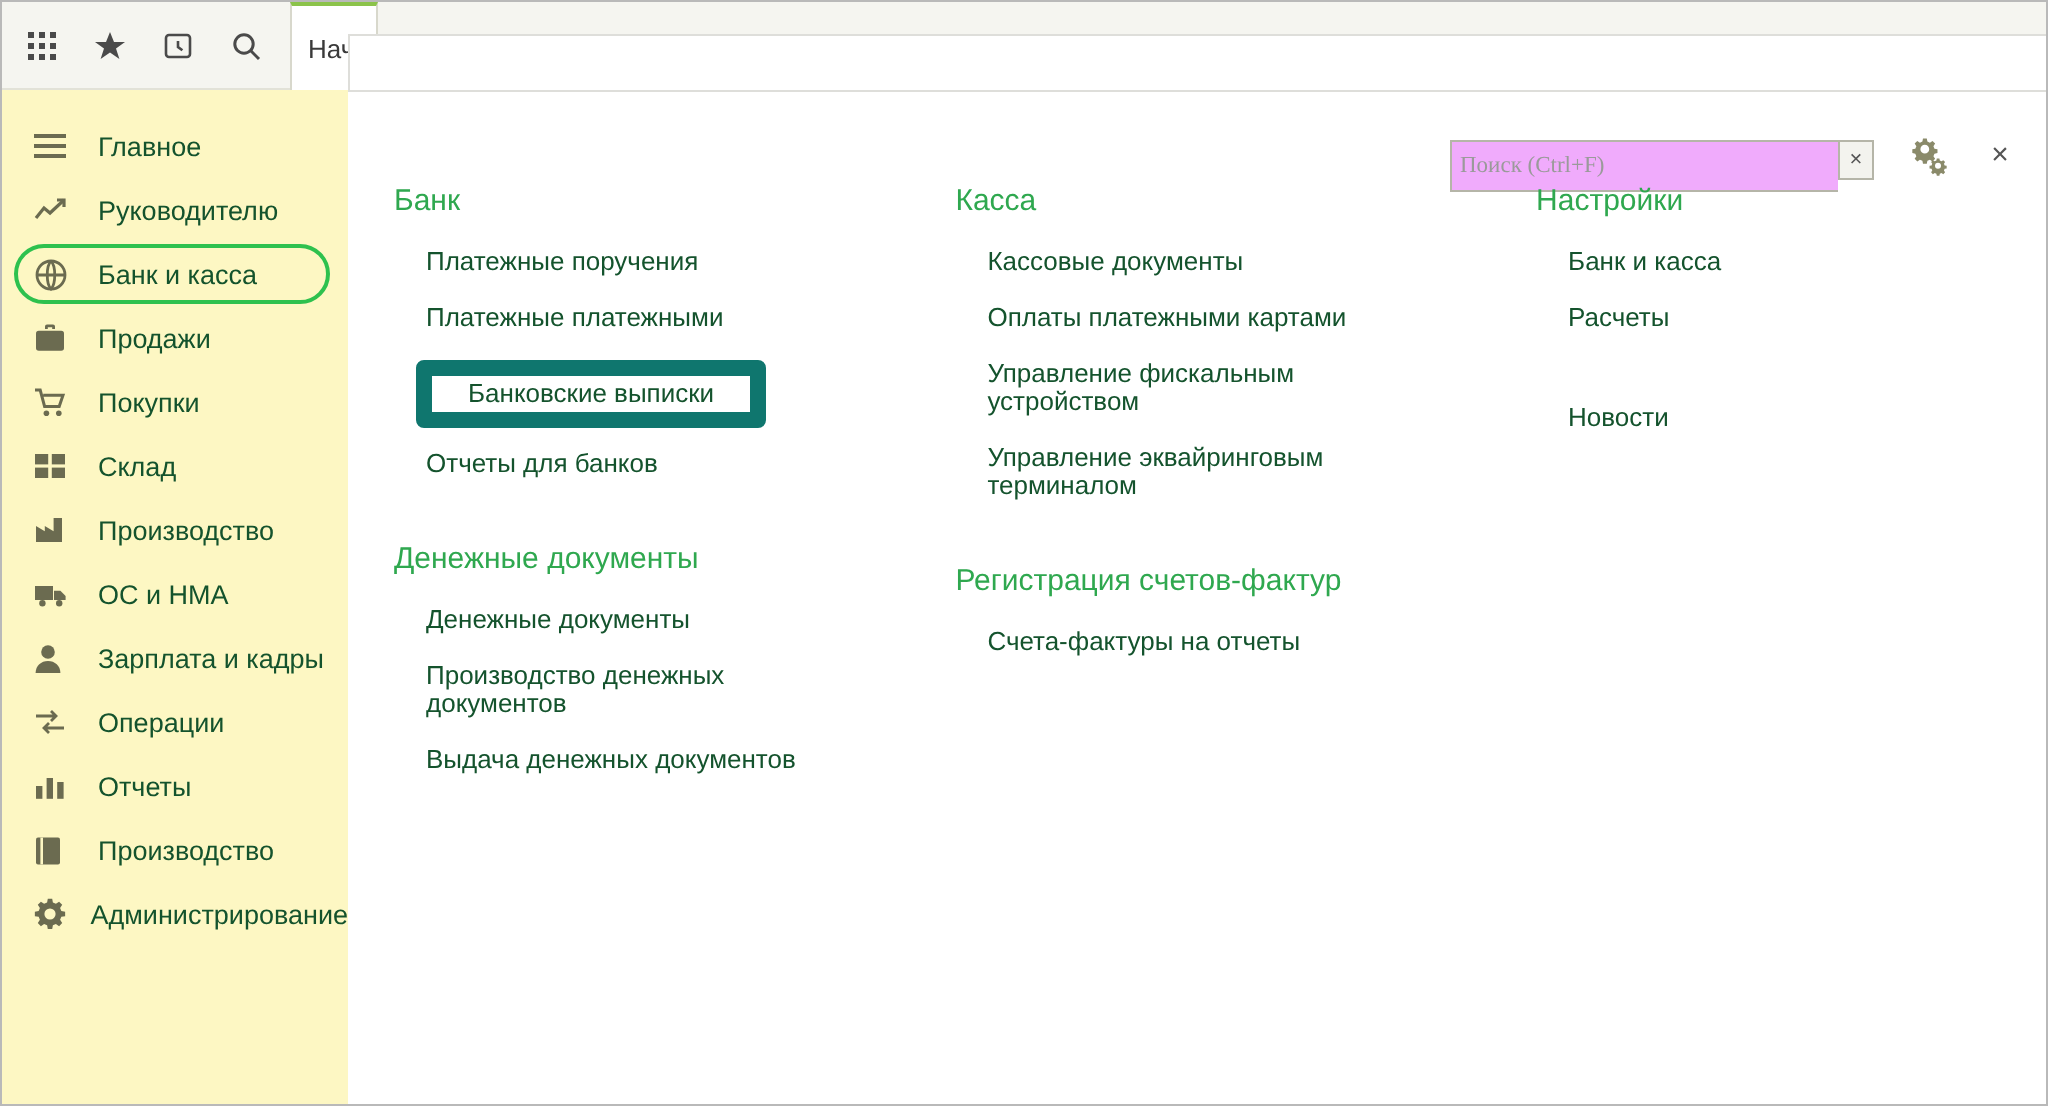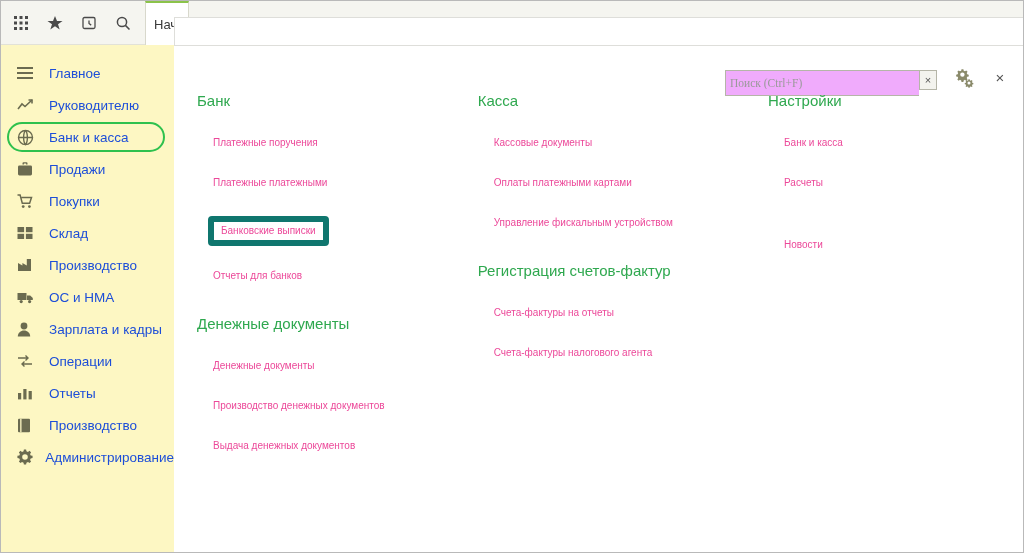--- a/index.html
+++ b/index.html
@@ -78,21 +78,21 @@
     box-sizing: border-box;
     padding-top: 12px;
   }
   .side-item {
     position: relative;
     display: flex;
     align-items: center;
     height: 32px;
     padding-left: 16px;
     font-size: 13.5px;
-    color: #1d4ed8;
+    color: #14532d;
     cursor: default;
   }
   .side-item .ico {
     width: 22px;
     margin-right: 10px;
     display: flex;
     align-items: center;
     justify-content: flex-start;
     color: #6b6b50;
   }
@@ -199,33 +199,33 @@
 
   .group { margin-bottom: 22px; }
   .group-title {
     color: #2fa84f;
     font-size: 15px;
     margin: 0 0 11px 0;
     font-weight: normal;
   }
   .link {
     display: inline-block;
-    font-size: 10px;
-    color: #ec4899;
-    margin: 16px 0 10px 16px;
+    font-size: 13px;
+    color: #14532d;
+    margin: 4px 0 10px 16px;
     line-height: 14px;
     text-decoration: none;
     cursor: default;
   }
   .link-row { display: block; }
   .link.highlight {
     position: relative;
-    border: 6px solid #0f766e;
+    border: 8px solid #0f766e;
     border-radius: 4px;
-    padding: 2px 7px;
+    padding: 2px 18px;
     margin-left: 11px;
     margin-bottom: 7px;
   }
 
   
   .resize-corner {
     position: absolute;
     right: 2px; bottom: 2px;
     width: 12px; height: 12px;
   }
@@ -445,25 +445,25 @@
           <span class="link-row"><a class="link">Выдача денежных документов</a></span>
         </div>
       </div>
 
       <div class="col col2">
         <div class="group">
           <h3 class="group-title">Касса</h3>
           <span class="link-row"><a class="link">Кассовые документы</a></span>
           <span class="link-row"><a class="link">Оплаты платежными картами</a></span>
           <span class="link-row"><a class="link">Управление фискальным устройством</a></span>
+          <span class="link-row"><a class="link">Управление эквайринговым терминалом</a></span>
         </div>
         <div class="group">
           <h3 class="group-title">Регистрация счетов-фактур</h3>
           <span class="link-row"><a class="link">Счета-фактуры на отчеты</a></span>
-          <span class="link-row"><a class="link">Счета-фактуры налогового агента</a></span>
         </div>
       </div>
 
       <div class="col col3">
         <div class="group">
           <h3 class="group-title">Настройки</h3>
           <span class="link-row"><a class="link">Банк и касса</a></span>
           <span class="link-row"><a class="link">Расчеты</a></span>
         </div>
         <div class="group">

